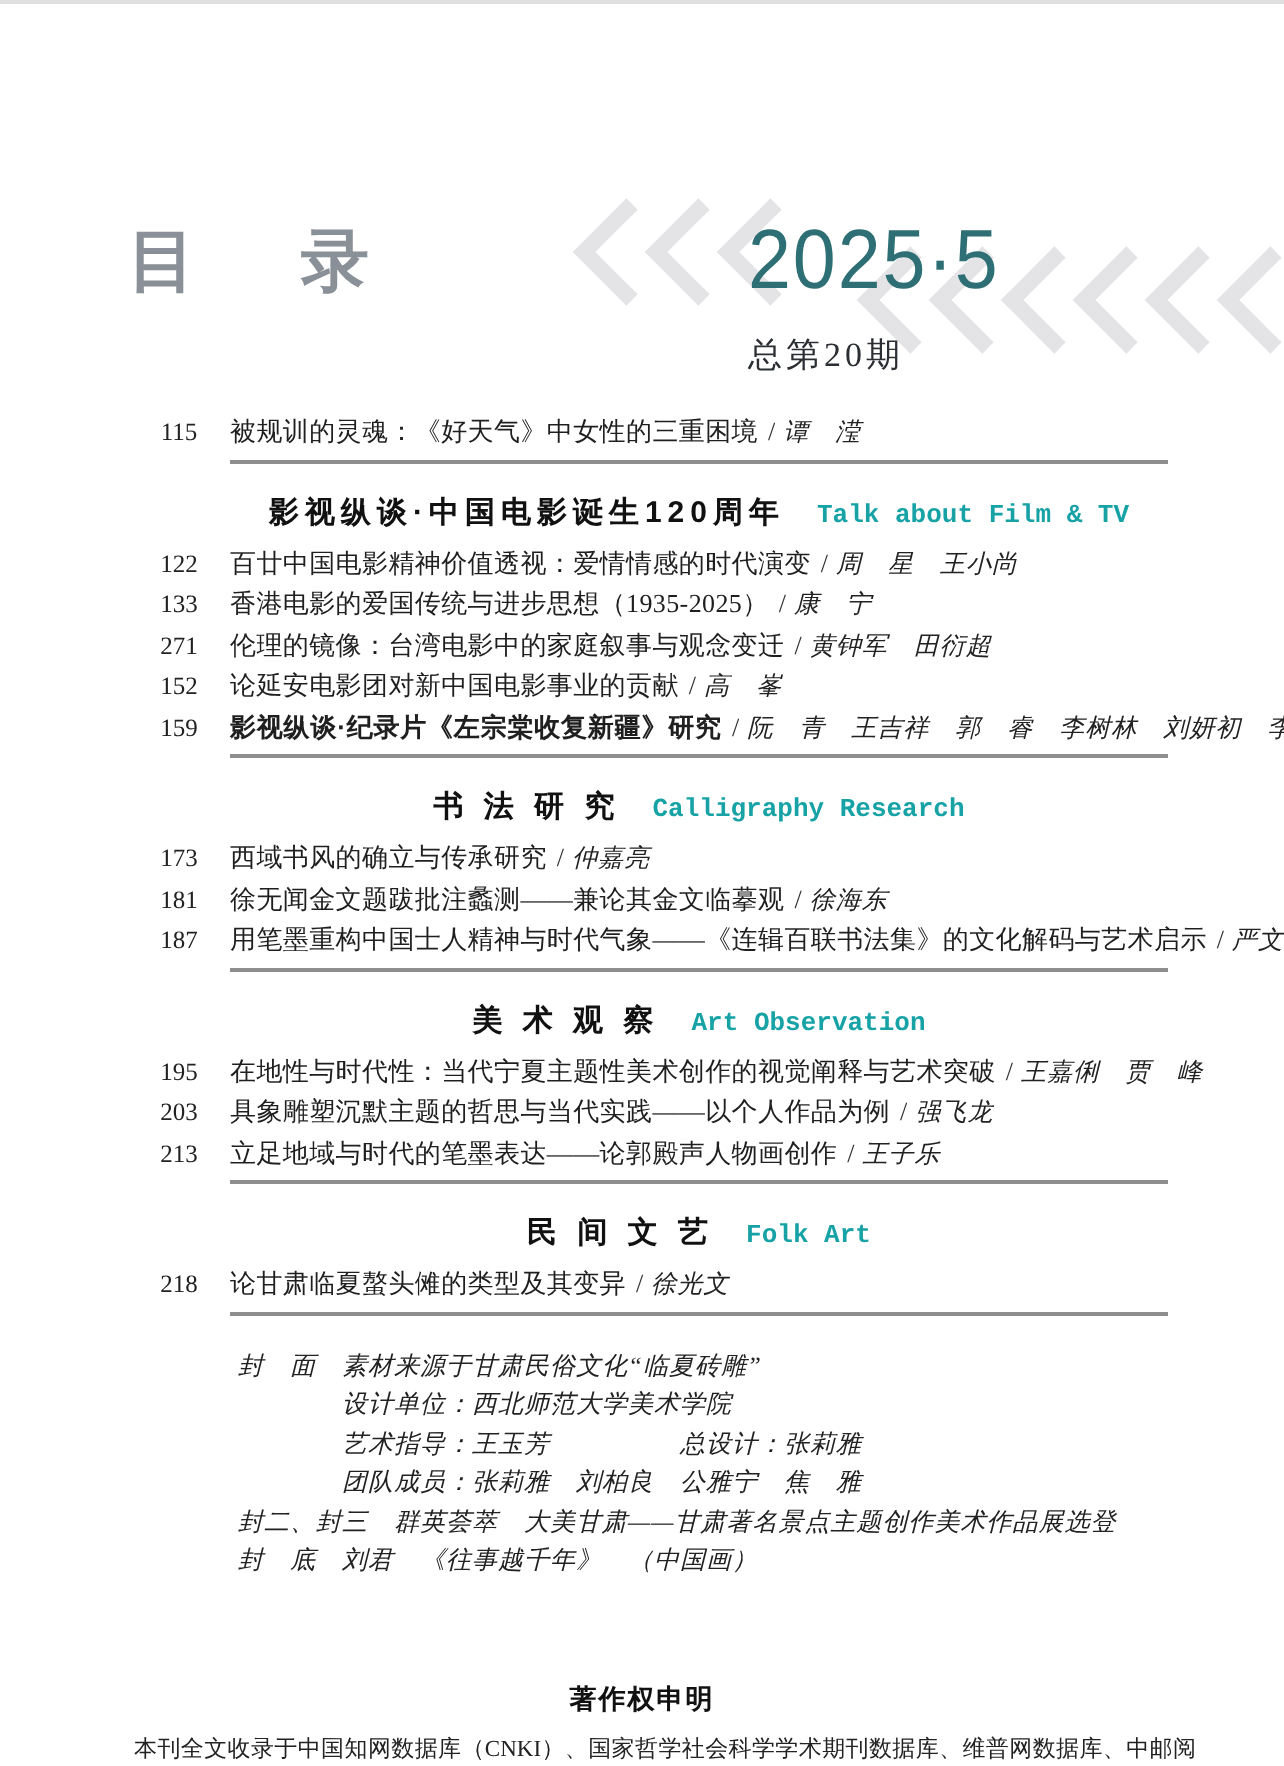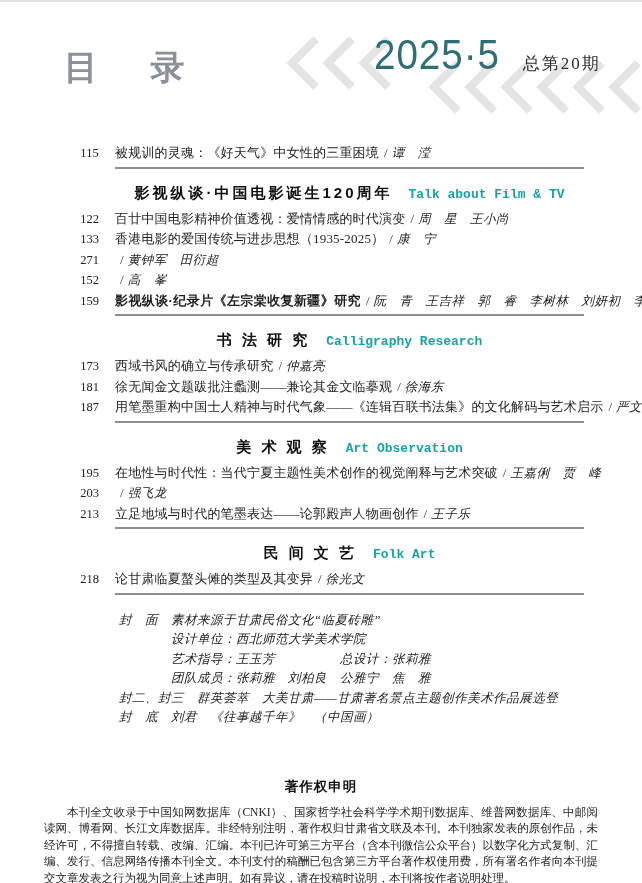--- a/index.html
+++ b/index.html
@@ -10,25 +10,25 @@
     --rule-grey:#8e8e8e;
     --chevron-grey:#e4e4e7;
     --ink:#1f1f1f;
   }
   *{margin:0;padding:0;box-sizing:border-box;}
   html,body{background:#ffffff;}
   body{width:642px;font-family:"Liberation Serif","DejaVu Serif",serif;color:var(--ink);}
   .page{width:642px;height:883px;overflow:hidden;display:flex;flex-direction:column;background:#fff;border-top:2px solid #e0e0e0;}
 
   
-  .header{margin-top:29px;padding:0 0 0 64px;display:flex;justify-content:space-between;align-items:flex-start;height:96px;}
+  .header{margin-top:92px;padding:0 0 0 64px;display:flex;justify-content:space-between;align-items:flex-start;height:96px;}
   .page-title{margin-top:14px;font-size:34px;font-weight:600;color:var(--title-grey);letter-spacing:22px;white-space:nowrap;}
   .issue-block{position:relative;width:362px;height:96px;flex:none;}
   .issue-chevrons{position:absolute;top:0;left:0;}
-  .issue-text{position:absolute;top:0;left:94px;display:flex;align-items:baseline;gap:12px;z-index:1;white-space:nowrap;}
+  .issue-text{position:absolute;top:12px;left:94px;display:flex;align-items:baseline;gap:12px;z-index:1;white-space:nowrap;flex-direction:column;}
   .issue-number{font-family:"Liberation Sans","DejaVu Sans",sans-serif;font-size:42px;font-weight:500;color:var(--issue-teal);letter-spacing:1px;display:inline-block;transform:scaleX(.92);transform-origin:left bottom;}
   .issue-total{font-size:17px;color:#2b2e33;letter-spacing:2px;}
 
   
   .toc{padding:16px 58px 0 64px;text-align:center;}
   .section{margin-top:0;}
   .sec-head{margin:15px 0 6px 51px;white-space:nowrap;}
   .sec-zh{font-family:"Liberation Sans","DejaVu Sans",sans-serif;font-weight:bold;font-size:15px;color:#111;letter-spacing:3px;}
   .sec-en{font-family:Liberation Mono, monospace;font-weight:bold;font-size:13px;color:var(--accent-teal);margin-left:12px;letter-spacing:0;}
   .entry{display:flex;align-items:baseline;line-height:20.5px;font-size:13px;white-space:nowrap;}
@@ -100,25 +100,27 @@
         <span class="au">周　星　王小尚</span>
       </div>
       <div class="entry">
         <span class="pg">133</span>
         <span class="ti">香港电影的爱国传统与进步思想（1935-2025）</span>
         <span class="sl">/</span>
         <span class="au">康　宁</span>
       </div>
       <div class="entry">
         <span class="pg">271</span>
+        <span class="ti">伦理的镜像：台湾电影中的家庭叙事与观念变迁</span>
         <span class="sl">/</span>
         <span class="au">黄钟军　田衍超</span>
       </div>
       <div class="entry">
         <span class="pg">152</span>
+        <span class="ti">论延安电影团对新中国电影事业的贡献</span>
         <span class="sl">/</span>
         <span class="au">高　峯</span>
       </div>
       <div class="entry">
         <span class="pg">159</span>
         <span class="ti strong">影视纵谈·纪录片《左宗棠收复新疆》研究</span>
         <span class="sl">/</span>
         <span class="au">阮　青　王吉祥　郭　睿　李树林　刘妍初　李天喜　张子艺</span>
       </div>
       <div class="rule"></div>
@@ -156,20 +158,21 @@
         <span class="sec-en">Art Observation</span>
       </div>
       <div class="entry">
         <span class="pg">195</span>
         <span class="ti">在地性与时代性：当代宁夏主题性美术创作的视觉阐释与艺术突破</span>
         <span class="sl">/</span>
         <span class="au">王嘉俐　贾　峰</span>
       </div>
       <div class="entry">
         <span class="pg">203</span>
+        <span class="ti">具象雕塑沉默主题的哲思与当代实践——以个人作品为例</span>
         <span class="sl">/</span>
         <span class="au">强飞龙</span>
       </div>
       <div class="entry">
         <span class="pg">213</span>
         <span class="ti">立足地域与时代的笔墨表达——论郭殿声人物画创作</span>
         <span class="sl">/</span>
         <span class="au">王子乐</span>
       </div>
       <div class="rule"></div>

